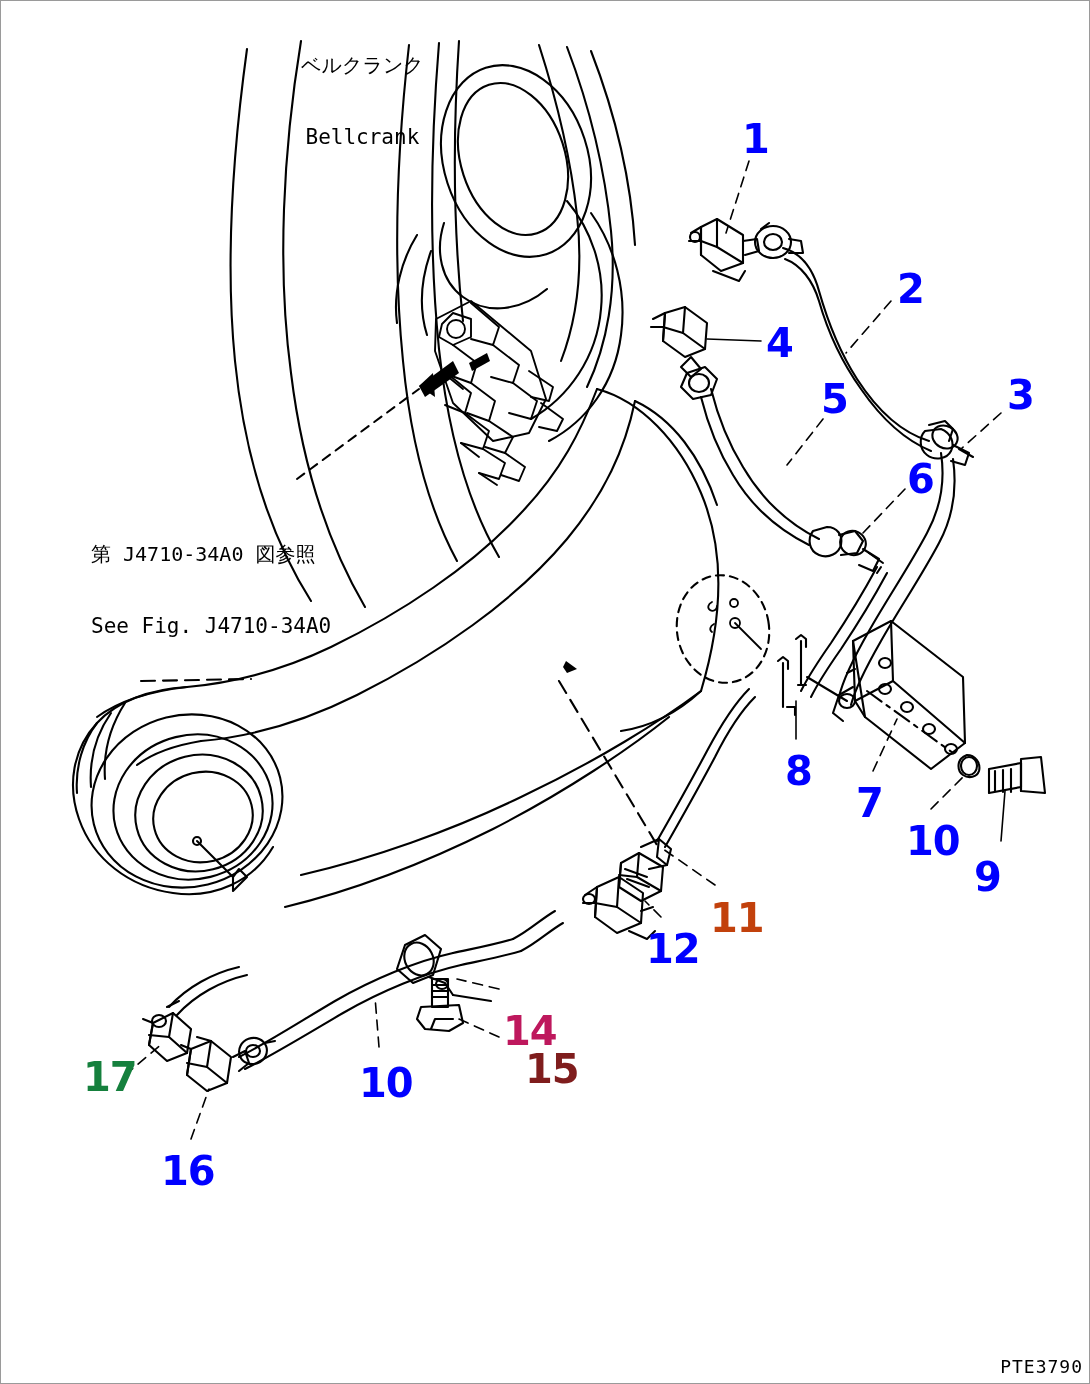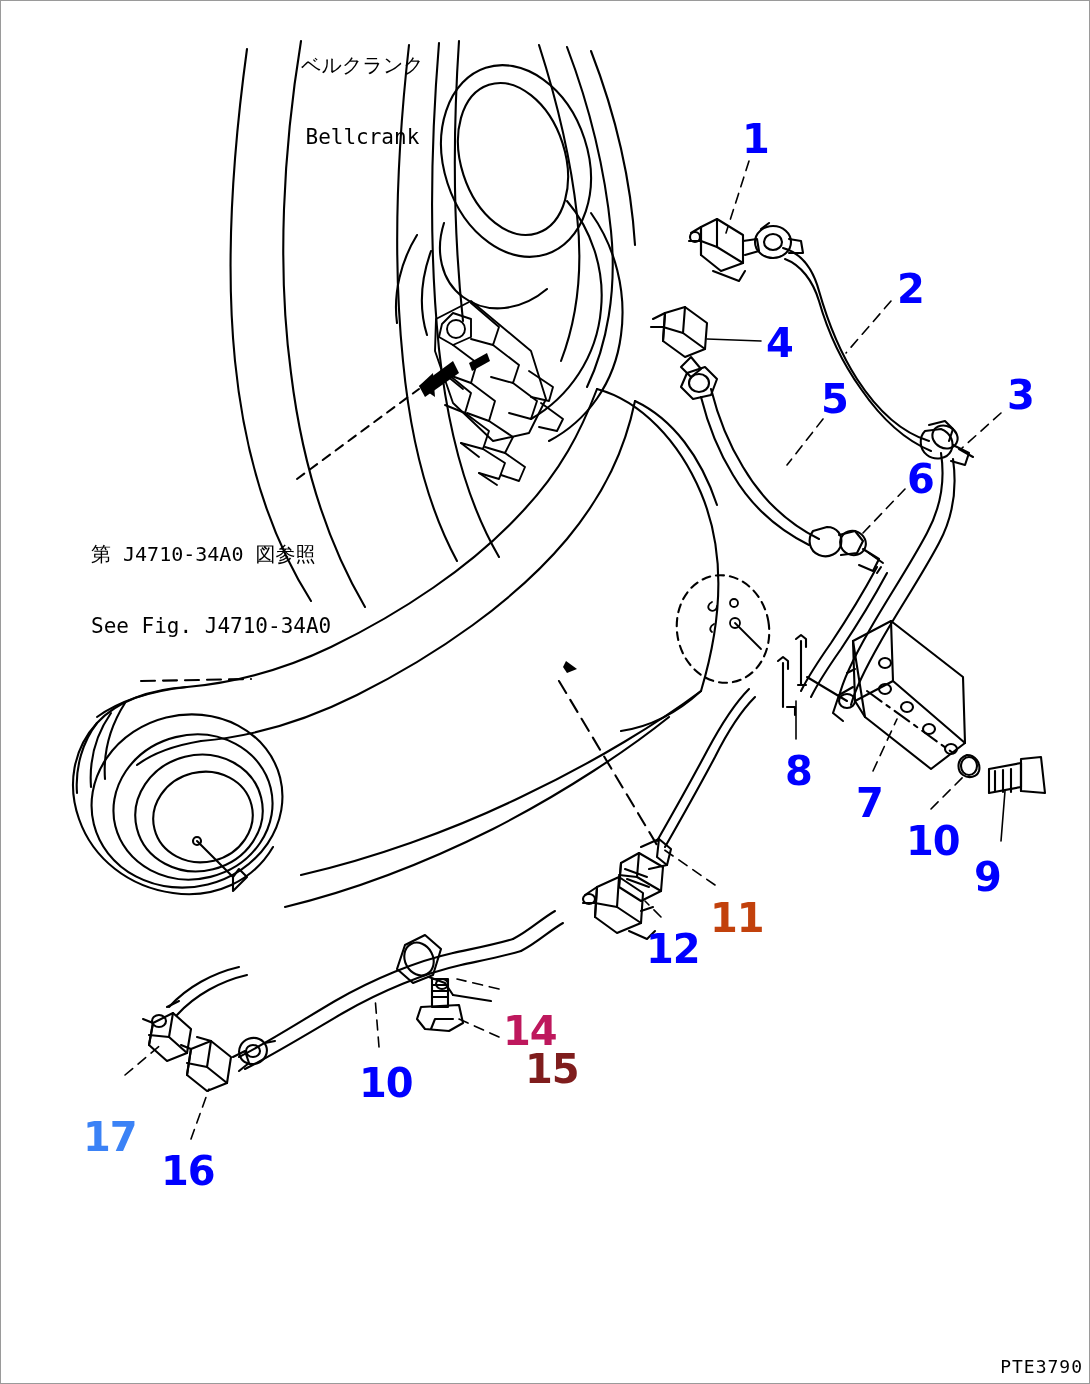--- a/index.html
+++ b/index.html
@@ -423,18 +423,18 @@
       <div class="callout" style="left: 855px; top: 782px; color: rgb(0, 0, 255);">7</div>
       <div class="callout" style="left: 784px; top: 750px; color: rgb(0, 0, 255);">8</div>
       <div class="callout" style="left: 973px; top: 856px; color: rgb(0, 0, 255);">9</div>
       <div class="callout" style="left: 905px; top: 820px; color: rgb(0, 0, 255);">10</div>
       <div class="callout" style="left: 709px; top: 897px; color: #c2410c;">11</div>
       <div class="callout" style="left: 645px; top: 928px; color: rgb(0, 0, 255);">12</div>
       <div class="callout" style="left: 358px; top: 1062px; color: rgb(0, 0, 255);">10</div>
       <div class="callout" style="left: 502px; top: 995px; color: #be185d; margin-top: 15px;">14</div>
       <div class="callout" style="left: 524px; top: 1048px; color: #7f1d1d;">15</div>
       <div class="callout" style="left: 160px; top: 1150px; color: rgb(0, 0, 255);">16</div>
-      <div class="callout" style="left: 82px; top: 1116px; color: #3b82f6;">17</div>
+      <div class="callout" style="left: 82px; top: 1056px; color: #15803d;">17</div>
     </div>
 
   <div id="figcode">PTE3790</div>
 
 </div>
 
 </body></html>

